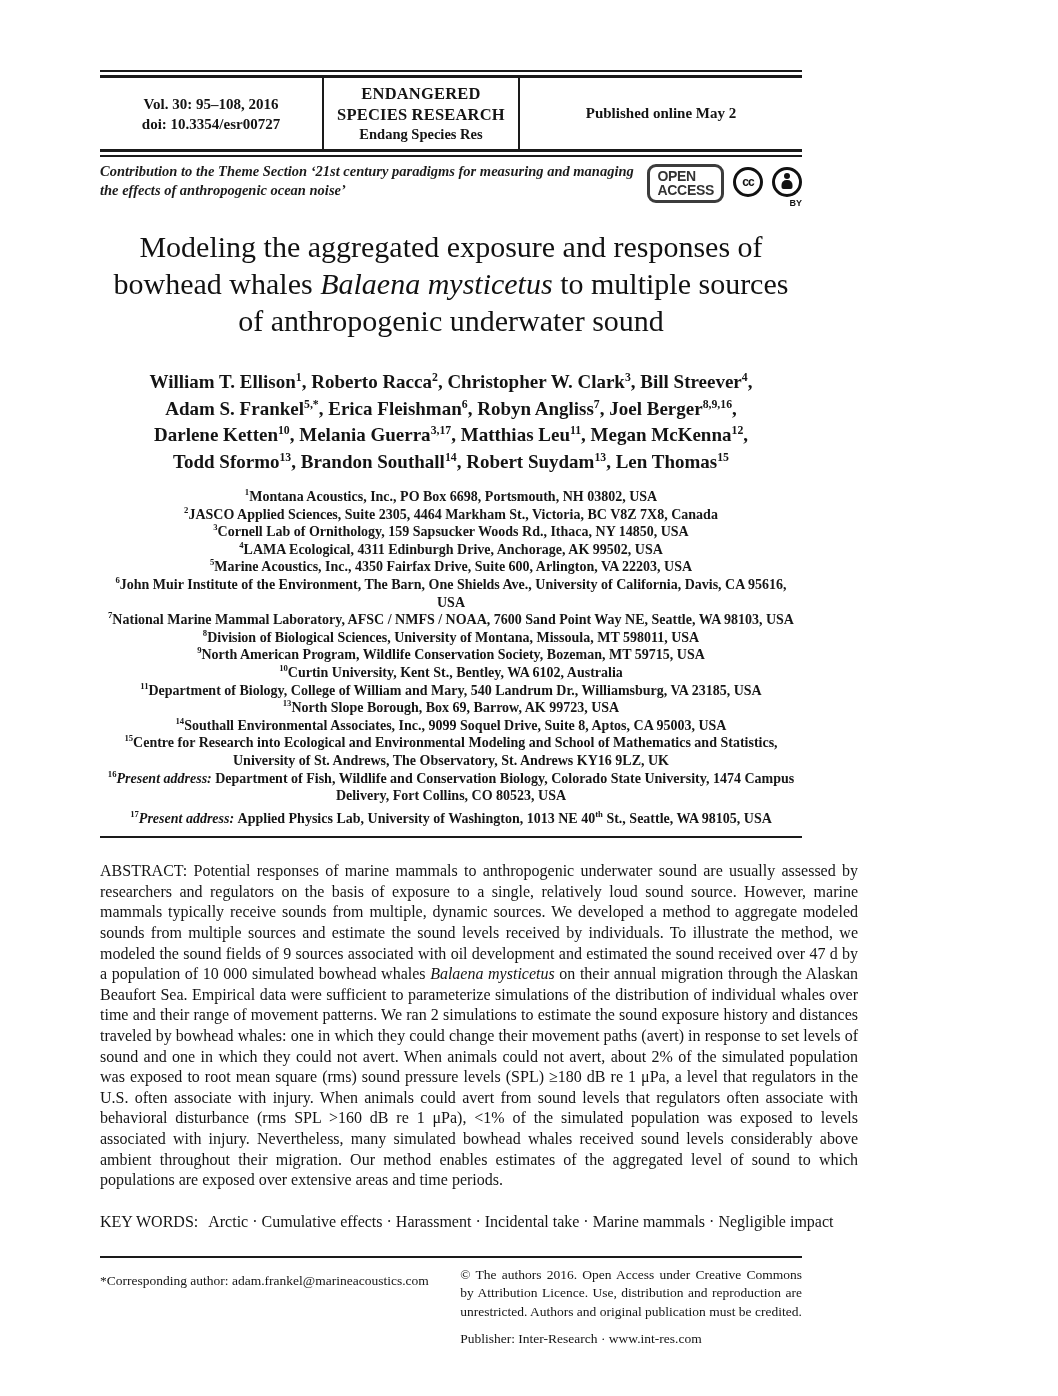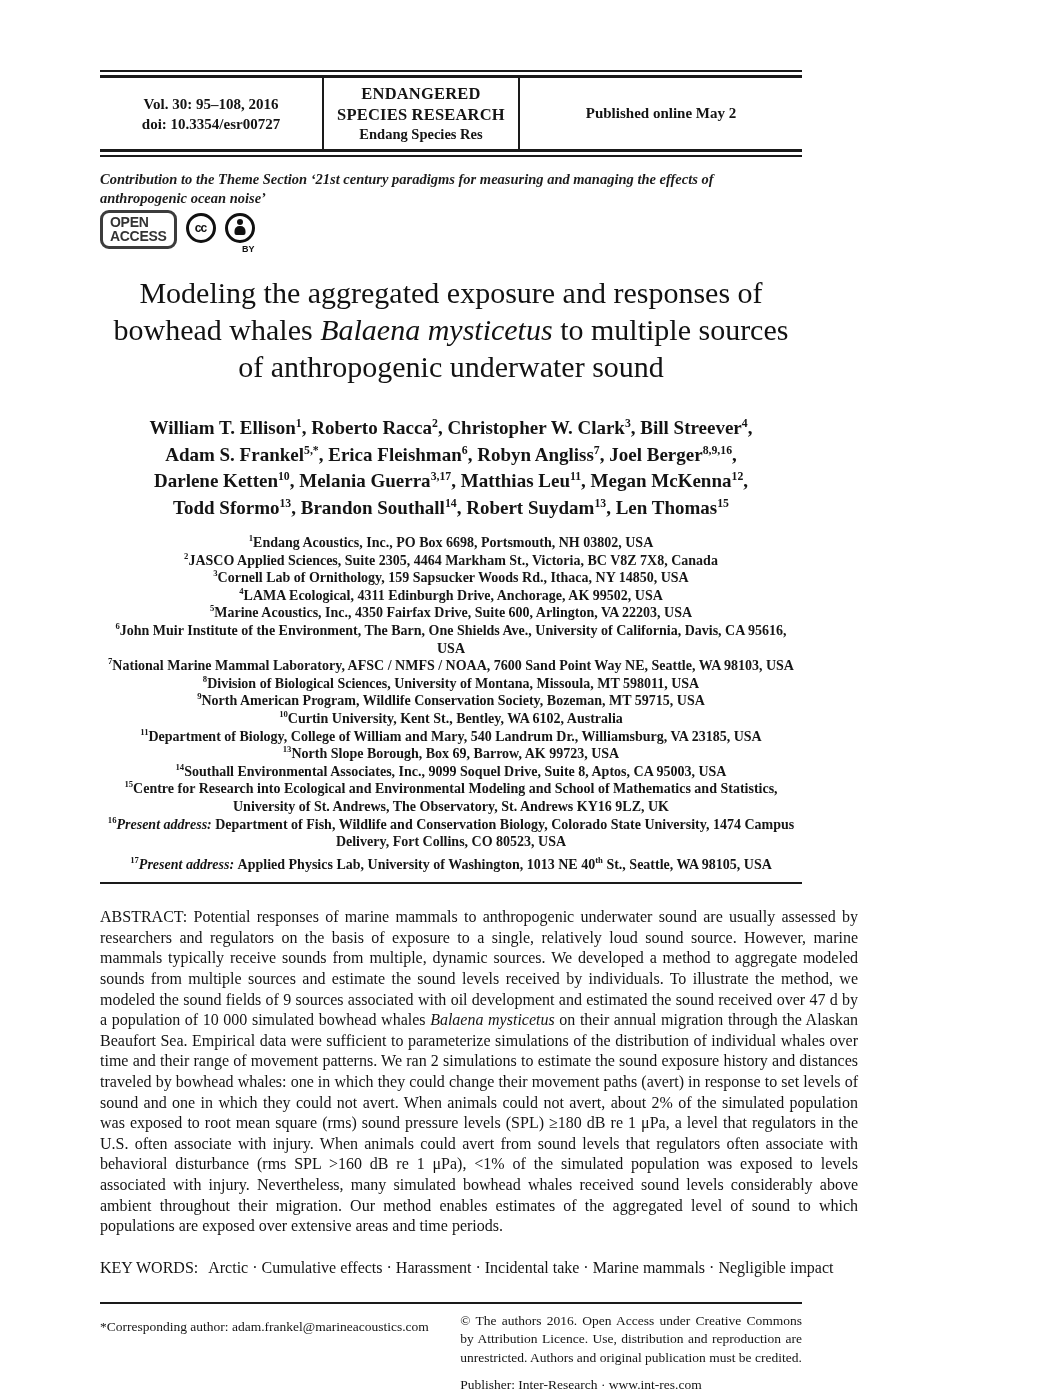--- a/index.html
+++ b/index.html
@@ -22,21 +22,21 @@
     align-items:center;min-height:48px;
   }
   .head-cell{text-align:center;padding:5px 4px;font-weight:700;}
   .head-cell.mid{border-left:2px solid #1a1a1a;border-right:2px solid #1a1a1a;align-self:stretch;display:flex;flex-direction:column;justify-content:center;}
   .vol-line,.doi-line{font-size:15px;line-height:20px;}
   .jname{font-size:16.5px;line-height:21px;letter-spacing:.2px;}
   .jabbr{font-size:14.5px;line-height:19px;}
   .published{font-size:15px;}
 
   
-  .theme-row{display:flex;justify-content:space-between;align-items:flex-start;margin-top:13px;flex-direction:column;}
+  .theme-row{display:flex;justify-content:space-between;align-items:flex-start;margin-top:5px;}
   .theme-note{
     margin:0;max-width:648px;font-style:italic;font-weight:700;
     font-size:14.5px;line-height:19px;color:#1c1c1c;
   }
   .badges{display:flex;align-items:flex-start;gap:9px;padding-top:2px;}
   .oa-badge{
     border:3px solid #3c3c3c;border-radius:9px;padding:2px 7px 3px 7px;
     font-family:"Liberation Sans", sans-serif;font-weight:700;color:#333;
     font-size:14px;line-height:14px;letter-spacing:-.3px;
   }
@@ -136,21 +136,21 @@
   <h1 class="title"><span>Modeling the aggregated exposure and responses of bowhead whales </span><span style="font-style: italic;">Balaena mysticetus</span><span> to multiple sources of anthropogenic underwater sound</span></h1>
 
   <div class="authors">
       <div><span>William T. Ellison</span><sup>1</sup><span>, Roberto Racca</span><sup>2</sup><span>, Christopher W. Clark</span><sup>3</sup><span>, Bill Streever</span><sup>4</sup><span>,</span></div>
       <div><span>Adam S. Frankel</span><sup>5,*</sup><span>, Erica Fleishman</span><sup>6</sup><span>, Robyn Angliss</span><sup>7</sup><span>, Joel Berger</span><sup>8,9,16</sup><span>,</span></div>
       <div><span>Darlene Ketten</span><sup>10</sup><span>, Melania Guerra</span><sup>3,17</sup><span>, Matthias Leu</span><sup>11</sup><span>, Megan McKenna</span><sup>12</sup><span>,</span></div>
       <div><span>Todd Sformo</span><sup>13</sup><span>, Brandon Southall</span><sup>14</sup><span>, Robert Suydam</span><sup>13</sup><span>, Len Thomas</span><sup>15</sup></div>
     </div>
 
   <div class="affils">
-      <div><sup>1</sup><span>Endang Acoustics, Inc., PO Box 6698, Portsmouth, NH 03802, USA</span></div>
+      <div><sup>1</sup><span>Montana Acoustics, Inc., PO Box 6698, Portsmouth, NH 03802, USA</span></div>
       <div><sup>2</sup><span>JASCO Applied Sciences, Suite 2305, 4464 Markham St., Victoria, BC V8Z 7X8, Canada</span></div>
       <div><sup>3</sup><span>Cornell Lab of Ornithology, 159 Sapsucker Woods Rd., Ithaca, NY 14850, USA</span></div>
       <div><sup>4</sup><span>LAMA Ecological, 4311 Edinburgh Drive, Anchorage, AK 99502, USA</span></div>
       <div><sup>5</sup><span>Marine Acoustics, Inc., 4350 Fairfax Drive, Suite 600, Arlington, VA 22203, USA</span></div>
       <div><sup>6</sup><span>John Muir Institute of the Environment, The Barn, One Shields Ave., University of California, Davis, CA 95616, USA</span></div>
       <div><sup>7</sup><span>National Marine Mammal Laboratory, AFSC / NMFS / NOAA, 7600 Sand Point Way NE, Seattle, WA 98103, USA</span></div>
       <div><sup>8</sup><span>Division of Biological Sciences, University of Montana, Missoula, MT 598011, USA</span></div>
       <div><sup>9</sup><span>North American Program, Wildlife Conservation Society, Bozeman, MT 59715, USA</span></div>
       <div><sup>10</sup><span>Curtin University, Kent St., Bentley, WA 6102, Australia</span></div>
       <div><sup>11</sup><span>Department of Biology, College of William and Mary, 540 Landrum Dr., Williamsburg, VA 23185, USA</span></div>

